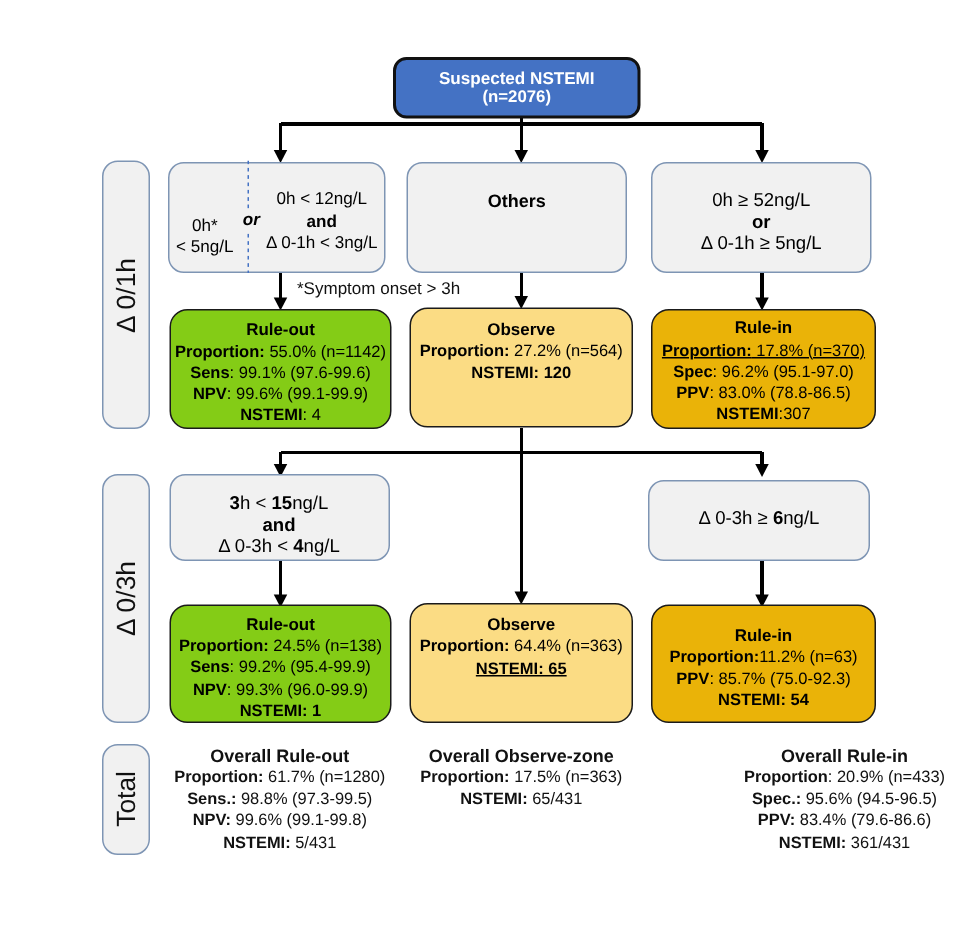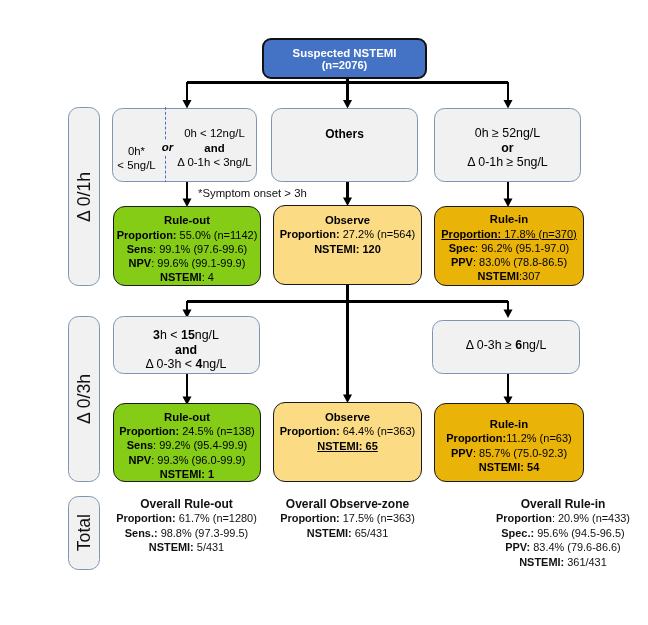--- a/index.html
+++ b/index.html
@@ -168,20 +168,21 @@
     </div>
 
   <div class="box grey" style="left:68px;top:496px;width:32px;height:74px;">
     <span class="sidelabel">Total</span>
   </div>
 
   <div class="totals" style="left:113px;top:497px;width:147px;" id="t1">
       <span class="line" style="font-weight: bold; font-size: 12px; line-height: 14.4px;">Overall Rule-out</span>
       <span class="line" style="font-size: 10.95px; line-height: 14.4px;"><b>Proportion:</b><span> 61.7% (n=1280)</span></span>
       <span class="line" style="font-size: 10.95px; line-height: 14.4px;"><b>Sens.:</b><span>  98.8% (97.3-99.5)</span></span>
+      <span class="line" style="font-size: 10.95px; line-height: 14.4px;"><b>NPV:</b><span> 99.6% (99.1-99.8)</span></span>
       <span class="line" style="font-size: 10.95px; line-height: 14.4px;"><b>NSTEMI:</b><span> 5/431</span></span>
     </div>
   <div class="totals" style="left:274px;top:497px;width:147px;" id="t2">
       <span class="line" style="font-weight: bold; font-size: 12px; line-height: 14.4px;">Overall Observe-zone</span>
       <span class="line" style="font-size: 10.95px; line-height: 14.4px;"><b>Proportion:</b><span> 17.5% (n=363)</span></span>
       <span class="line" style="font-size: 10.95px; line-height: 14.4px;"><b>NSTEMI:</b><span> 65/431</span></span>
     </div>
   <div class="totals" style="left:440px;top:497px;width:150px;margin-left:48px;" id="t3">
       <span class="line" style="font-weight: bold; font-size: 12px; line-height: 14.4px;">Overall Rule-in</span>
       <span class="line" style="font-size: 10.95px; line-height: 14.4px;"><b>Proportion</b><span>: 20.9% (n=433)</span></span>

